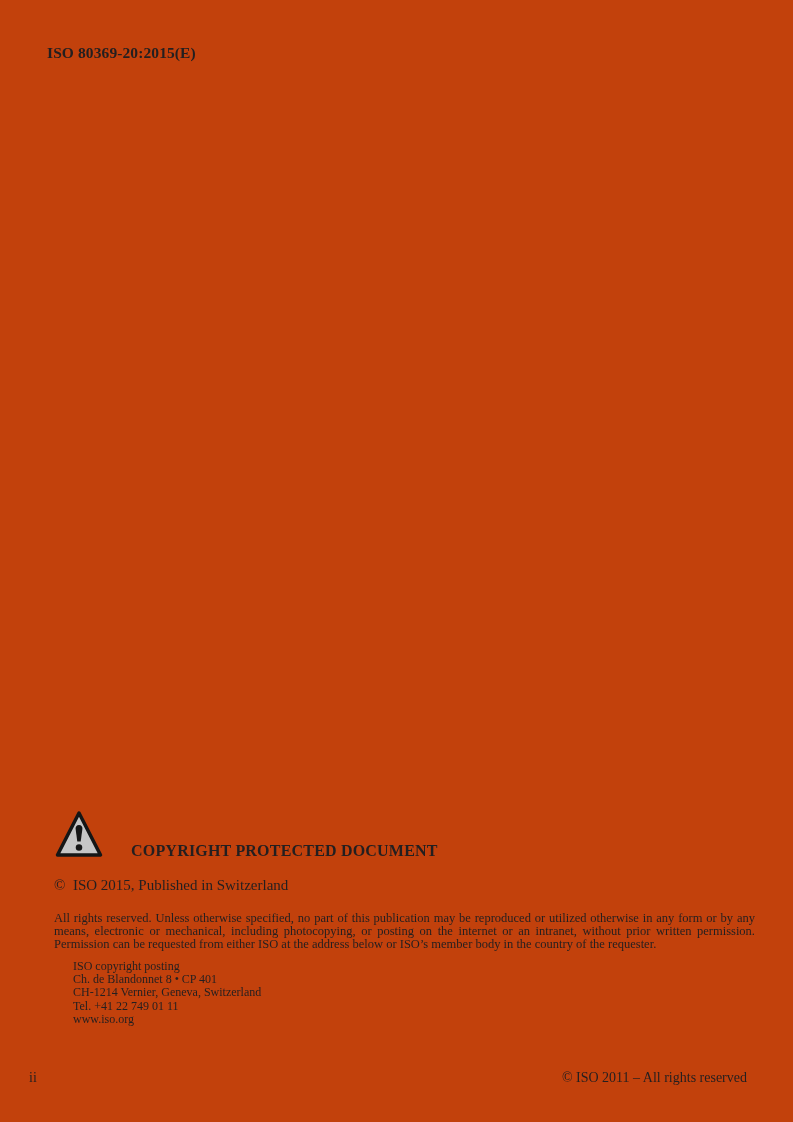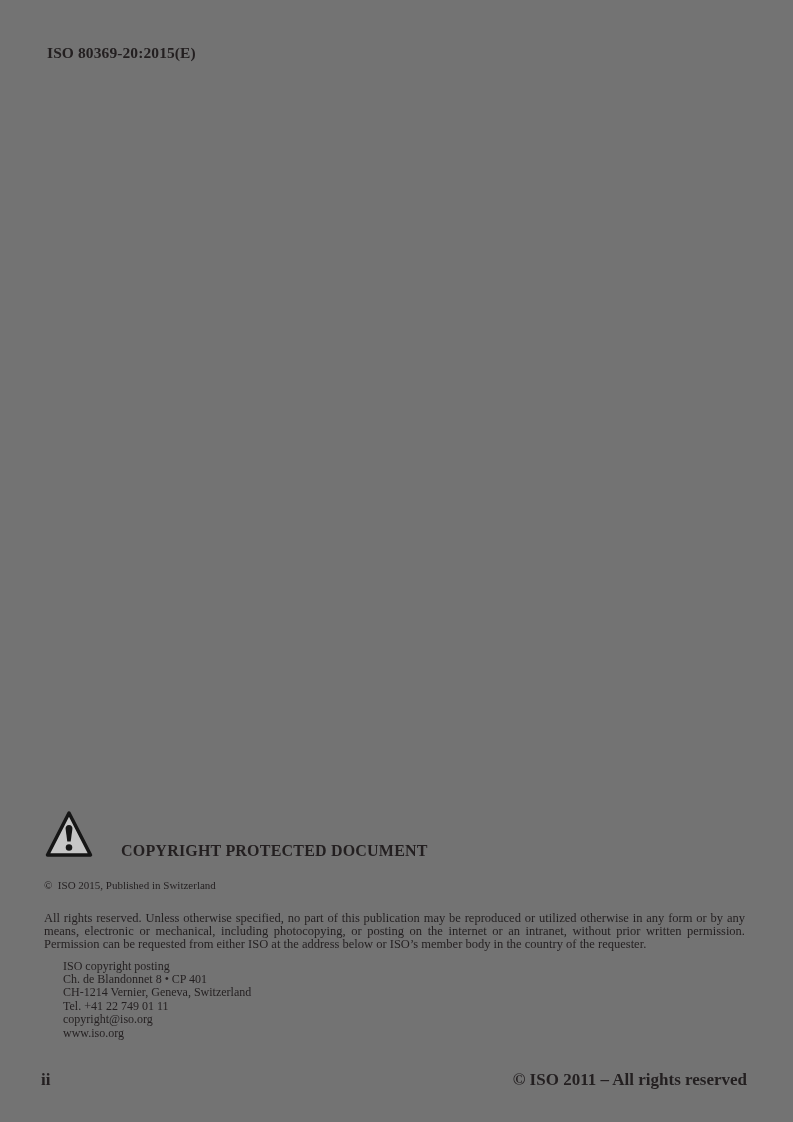--- a/index.html
+++ b/index.html
@@ -1,36 +1,36 @@
 <!DOCTYPE html>
 <html><head>
 <meta charset="utf-8">
 <style>
   * { margin: 0; padding: 0; box-sizing: border-box; }
   html, body { background: #ffffff; }
   .page {
     position: relative;
     width: 793px;
     height: 1122px;
-    background: #737373;
+    background: #c2410c;
     font-family: "Liberation Serif", serif;
     color: #231f20;
     overflow: hidden;
   }
   .doc-header {
     position: absolute;
     left: 47px;
     top: 44px;
     font-size: 15.5px;
     font-weight: bold;
     letter-spacing: 0.1px;
   }
   .copyright {
     position: absolute;
-    left: 44px;
+    left: 54px;
     top: 808px;
     width: 701px;
   }
   .cr-head {
     display: flex;
     align-items: flex-end;
     height: 53px;
   }
   .tri {
     display: inline-block;
@@ -42,45 +42,44 @@
   .cr-title {
     font-size: 16px;
     font-weight: bold;
     letter-spacing: 0.2px;
     margin-left: 27px;
     padding-bottom: 1px;
     white-space: nowrap;
   }
   .published {
     margin-top: 17px;
-    font-size: 11px;
+    font-size: 15px;
     line-height: 14px;
   }
   .rights {
     margin-top: 20px;
     font-size: 12.5px;
     line-height: 13.2px;
     text-align: justify;
   }
   .address {
     margin-top: 8px;
     margin-left: 19px;
     font-size: 12px;
     line-height: 13.4px;
   }
   .page-footer {
     position: absolute;
-    left: 41px;
+    left: 29px;
     right: 46px;
     top: 1070px;
     display: flex;
     justify-content: space-between;
     align-items: baseline;
-    font-size: 17px;
-    font-weight: bold;
+    font-size: 14px;
   }
 </style>
 </head>
 <body>
 
 <div class="page">
 
   <div class="doc-header">ISO 80369-20:2015(E)</div>
 
   <section class="copyright">
@@ -98,21 +97,20 @@
 
     <p class="published">©&nbsp; ISO 2015, Published in Switzerland</p>
 
     <p class="rights">All rights reserved. Unless otherwise specified, no part of this publication may be reproduced or utilized otherwise in any form or by any means, electronic or mechanical, including photocopying, or posting on the internet or an intranet, without prior written permission. Permission can be requested from either ISO at the address below or ISO’s member body in the country of the requester.</p>
 
     <div class="address">
       <div>ISO copyright posting</div>
       <div>Ch. de Blandonnet 8 • CP 401</div>
       <div>CH-1214 Vernier, Geneva, Switzerland</div>
       <div>Tel. +41 22 749 01 11</div>
-      <div>copyright@iso.org</div>
       <div>www.iso.org</div>
     </div>
 
   </section>
 
   <footer class="page-footer">
     <span>ii</span>
     <span>© ISO 2011 – All rights reserved</span>
   </footer>
 

